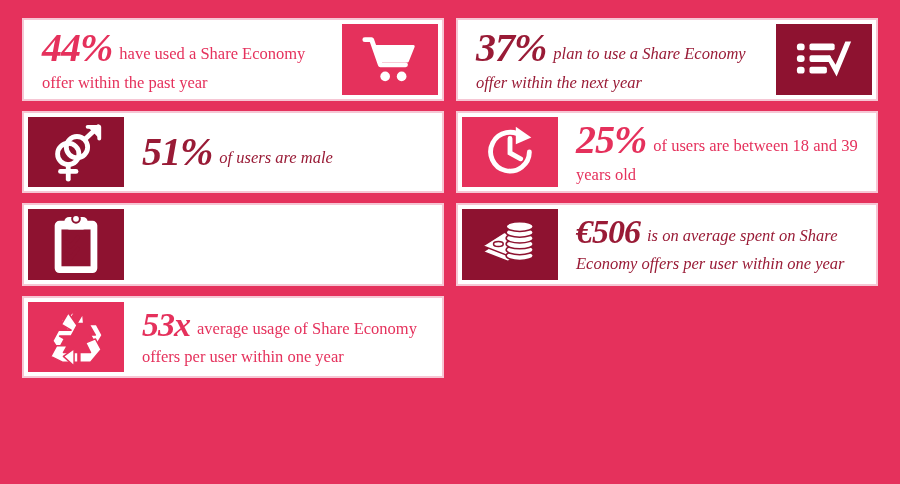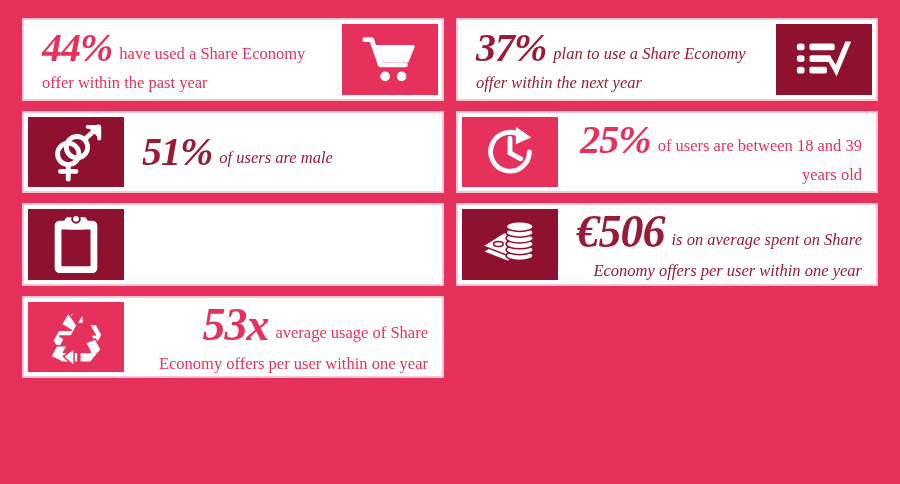--- a/index.html
+++ b/index.html
@@ -20,21 +20,21 @@
   .card{
     position:relative;
     background:#FFFFFF;
     border:2px solid #F6C6D4;
     box-sizing:border-box;
     display:flex;
     align-items:stretch;
     overflow:hidden;
   }
   .card.icon-right{flex-direction:row;}
-  .card.icon-left{flex-direction:row-reverse;text-align:right;}
+  .card.icon-left{flex-direction:row-reverse;}
 
   .icon-box{
     flex:0 0 auto;
     width:96px;
     margin:4px;
     display:flex;align-items:center;justify-content:center;
     box-sizing:border-box;
   }
   .icon-box.pink{background:#E5315C;}
   .icon-box.dark{background:#8E1230;}
@@ -63,21 +63,21 @@
     white-space:nowrap;
   }
   .desc{
     font-size:16.5px;
     font-weight:normal;
     line-height:1.45;
   }
   .tone-pink .bignum,.tone-pink .desc{color:#E5315C;}
   .tone-dark .bignum,.tone-dark .desc{color:#991B36;font-style:italic;}
 
-  .card.wide-num .bignum{font-size:46px;}
+  .card.wide-num .bignum{font-size:34px;}
 </style>
 </head>
 <body>
 
 <div class="board">
 
   <div class="card icon-right tone-pink">
     <div class="body">
       <div class="textwrap">
         <span class="bignum">44%</span><span class="desc">have used a Share Economy offer within the past year</span>

